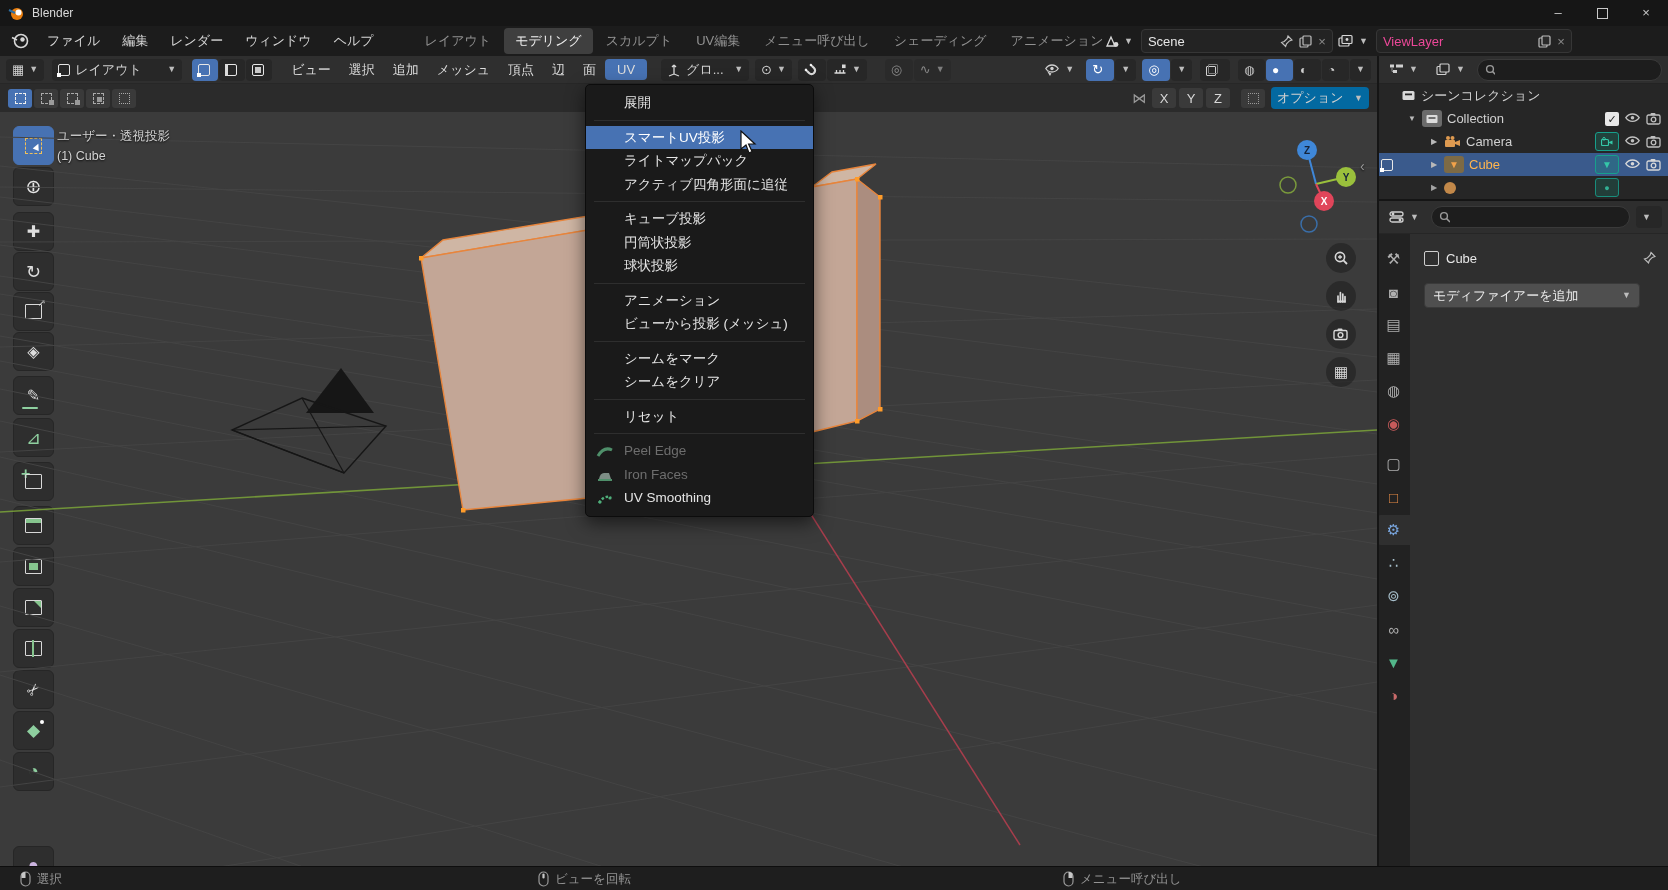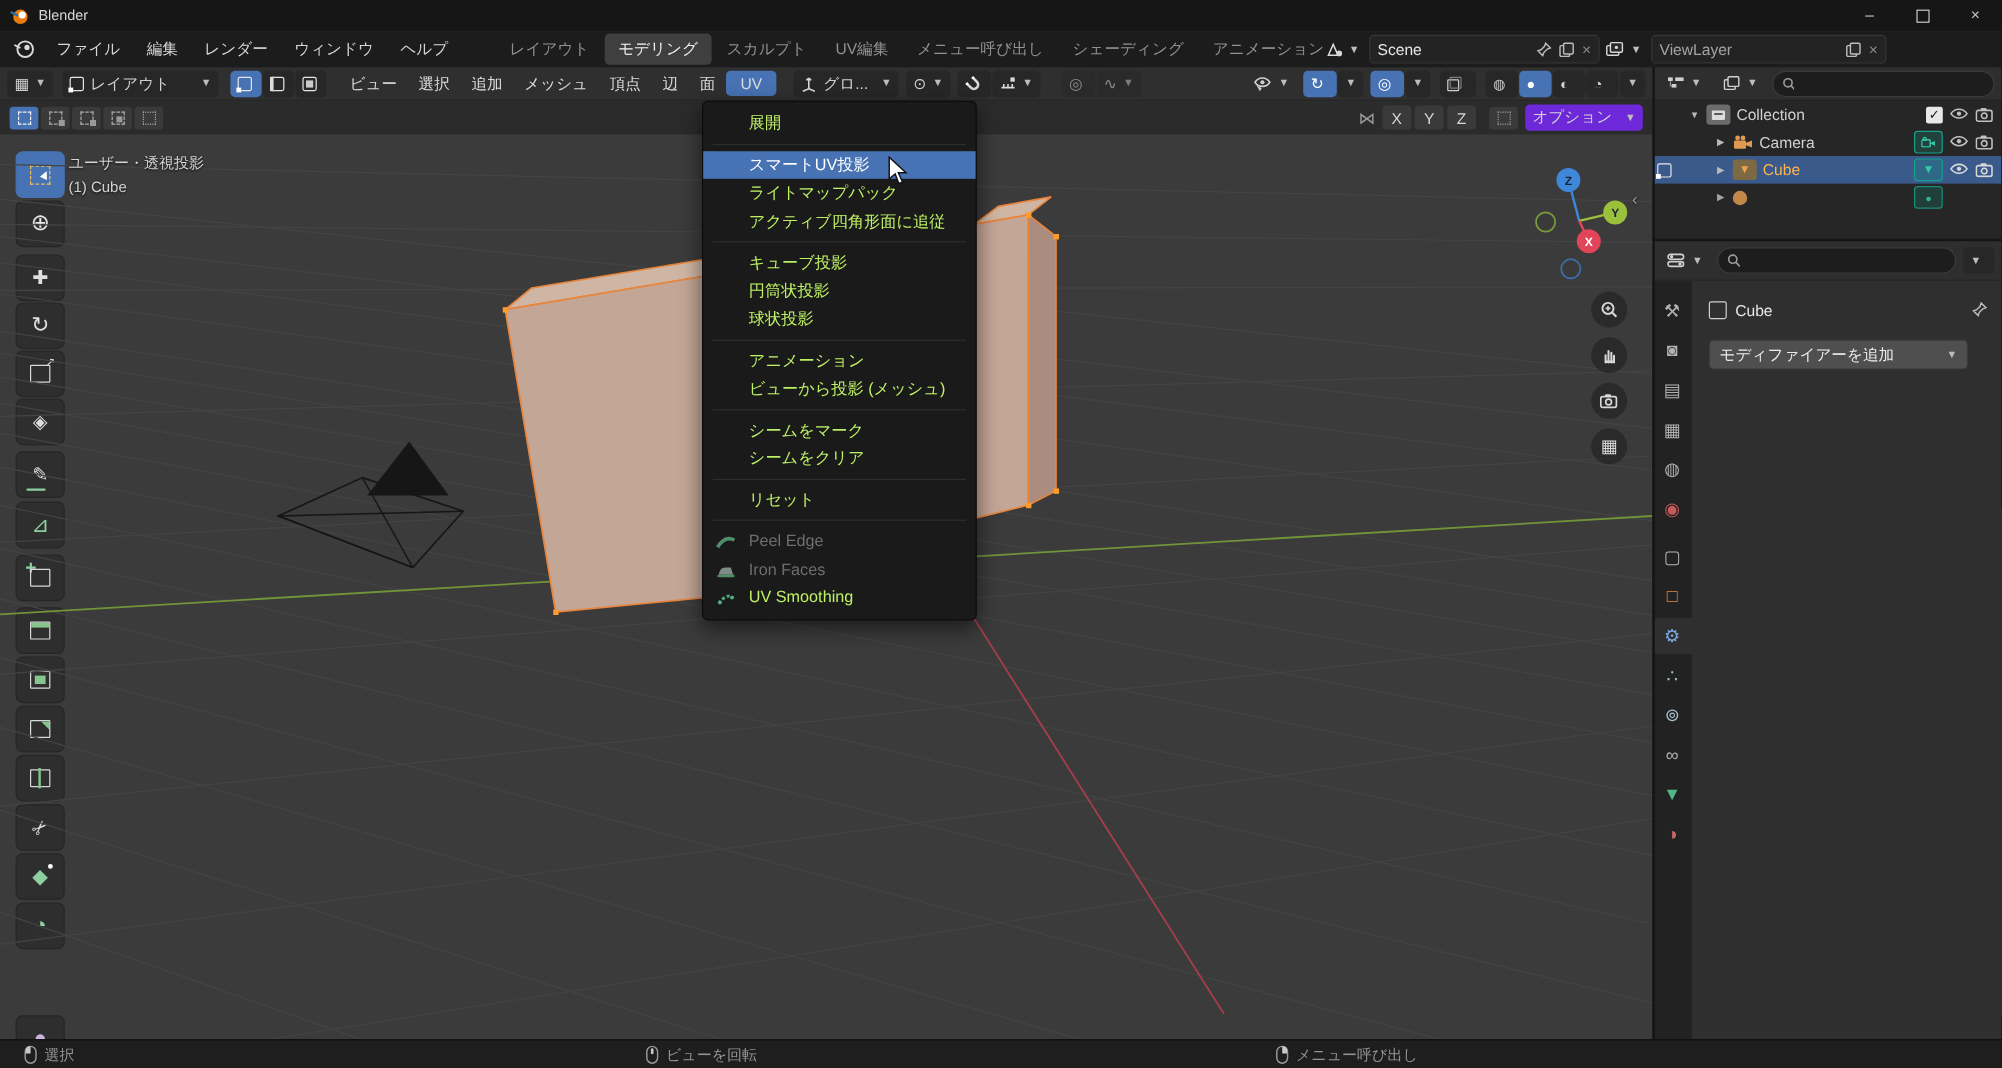--- a/index.html
+++ b/index.html
@@ -42,21 +42,21 @@
   .dash-sq{width:15px;height:14px;border:1.4px dashed #f0c05a;position:relative;}
   .cursor-mini{position:absolute;font-size:11px;color:#fff;transform:rotate(24deg);left:18px;top:13px;}
   .cube-o{width:15px;height:13px;border:1.5px solid #d8d8d8;border-radius:1px;position:relative;display:inline-block;}
   .cube-ex::after{content:"";position:absolute;left:0;top:0;right:0;height:4px;background:#86c58e;}
   .cube-in::after{content:"";position:absolute;inset:3px;background:#86c58e;}
   .cube-bv::after{content:"";position:absolute;top:0;right:0;width:7px;height:7px;background:#86c58e;clip-path:polygon(0 0,100% 0,100% 100%);}
   .cube-lc::after{content:"";position:absolute;left:6px;top:-2px;bottom:-2px;width:2px;background:#86c58e;}
   .green{color:#8ecf9f;}
   
   .uv-menu{left:585px;top:84px;width:227px;background:#1a1a1a;border:1px solid #0c0c0c;border-radius:5px;box-shadow:0 6px 18px rgba(0,0,0,.55);padding:6px 0;z-index:30;}
-  .mi{position:relative;height:23.5px;line-height:23.5px;padding-left:38px;font-size:13.5px;color:#bef264;white-space:nowrap;overflow:hidden;}
+  .mi{position:relative;height:23.5px;line-height:23.5px;padding-left:38px;font-size:13.5px;color:#e5e5e5;white-space:nowrap;overflow:hidden;}
   .mi.hl{background:#4772b3;color:#fff;}
   .mi.dis{color:#6e6e6e;}
   .msep{height:1px;background:#2e2e2e;margin:5px 8px;}
   .mic{position:absolute;left:10px;top:4px;width:18px;height:16px;}
   
   .tooltip{left:727px;top:160px;background:#121214;border:1px solid #424242;border-radius:3px;padding:6px 10px;font-size:12.5px;color:#c2c2c2;z-index:40;white-space:nowrap;box-shadow:0 4px 10px rgba(0,0,0,.5);}
   
   .outliner-header{left:1377px;top:56px;width:291px;height:28px;background:#2e2e2e;display:flex;align-items:center;padding:0 6px;box-sizing:border-box;border-bottom:1px solid #232323;gap:6px;}
   .search-pill{flex:1;background:#1d1d1d;border:1px solid #3a3a3a;border-radius:11px;height:20px;display:flex;align-items:center;padding:0 7px;gap:5px;}
   .search-pill input{background:transparent;border:none;outline:none;color:#d0d0d0;width:100%;font-size:12px;}
@@ -144,21 +144,21 @@
     <div class="abs flex" style="left:1332px;top:3px;gap:2px">
       <div class="chip flat">
         <svg width="16" height="14">
             <rect x="1" y="4" width="10" height="8" rx="1" fill="none" stroke="#d8d8d8" stroke-width="1.2"></rect>
             <rect x="4" y="1.5" width="10" height="8" rx="1" fill="#2a2a2a" stroke="#d8d8d8" stroke-width="1.2"></rect>
             <circle cx="9" cy="5.5" r="1.4" fill="#d8d8d8"></circle>
           </svg>
         <span class="chev">▼</span>
       </div>
       <div class="field" style="width:182px">
-        <span style="flex:1;color:#a3a3a3">ViewLayer</span>
+        <span style="flex:1;color:#ec4899">ViewLayer</span>
         <svg width="13" height="13">
             <rect x="1" y="3" width="8" height="9" rx="1" fill="none" stroke="#bdbdbd" stroke-width="1.2"></rect>
             <rect x="4" y="1" width="8" height="9" rx="1" fill="#2a2a2a" stroke="#bdbdbd" stroke-width="1.2"></rect>
           </svg>
         <span class="dim">×</span>
       </div>
     </div>
   </div>
 
   <div class="abs vp-header">
@@ -299,21 +299,21 @@
         <span class="mini-sq" style="border-style:dotted;border-color:#aaa"></span>
       </div>
     <div style="flex:1"></div>
     <span style="color:#9a9a9a;font-size:14px;margin-right:6px">⋈</span>
     <div class="xyz-chip">X</div>
     <div class="xyz-chip">Y</div>
     <div class="xyz-chip">Z</div>
     <div class="mini-chip" style="margin:0 6px 0 8px">
         <span class="mini-sq" style="border-style:dotted;border-color:#999"></span>
       </div>
-    <div class="chip" style="background:#6d28d9;width:86px">
+    <div class="chip" style="background:#0369a1;width:86px">
       <span style="flex:1">オプション</span>
       <span class="chev">▼</span>
     </div>
   </div>
 
   <svg class="abs" style="left:0;top:112px;z-index:1" width="1377" height="754">
     <g stroke="#444444" stroke-width="1">
       <line x1="0" y1="25" x2="1377" y2="56"></line>
         <line x1="0" y1="75" x2="1377" y2="90"></line>
       <line x1="0" y1="130" x2="1377" y2="127"></line>
@@ -532,20 +532,27 @@
     </div>
     <div class="search-pill">
       <svg width="12" height="12">
           <circle cx="5" cy="5" r="3.4" fill="none" stroke="#9a9a9a" stroke-width="1.4"></circle>
           <line x1="7.6" y1="7.6" x2="11" y2="11" stroke="#9a9a9a" stroke-width="1.5"></line>
         </svg>
       <input value="" style="">
     </div>
   </div>
   <div class="abs outliner">
+    <div class="orow" style="padding-left:24px">
+      <svg width="15" height="13">
+          <rect x="1.5" y="2" width="12" height="9" rx="1.5" fill="#d8d8d8"></rect>
+          <rect x="4" y="4.5" width="7" height="1.8" fill="#262626"></rect>
+        </svg>
+      <span>シーンコレクション</span>
+    </div>
     <div class="orow" style="padding-left:30px">
       <span class="disc">▼</span>
       <span class="oc-chip">
           <svg width="12" height="10">
             <rect x="0.5" y="1" width="11" height="8" rx="1" fill="#dcdcdc"></rect>
             <rect x="2.5" y="3.2" width="7" height="1.6" fill="#555"></rect>
           </svg>
         </span>
       <span>Collection</span>
       <span class="spacer"></span>

